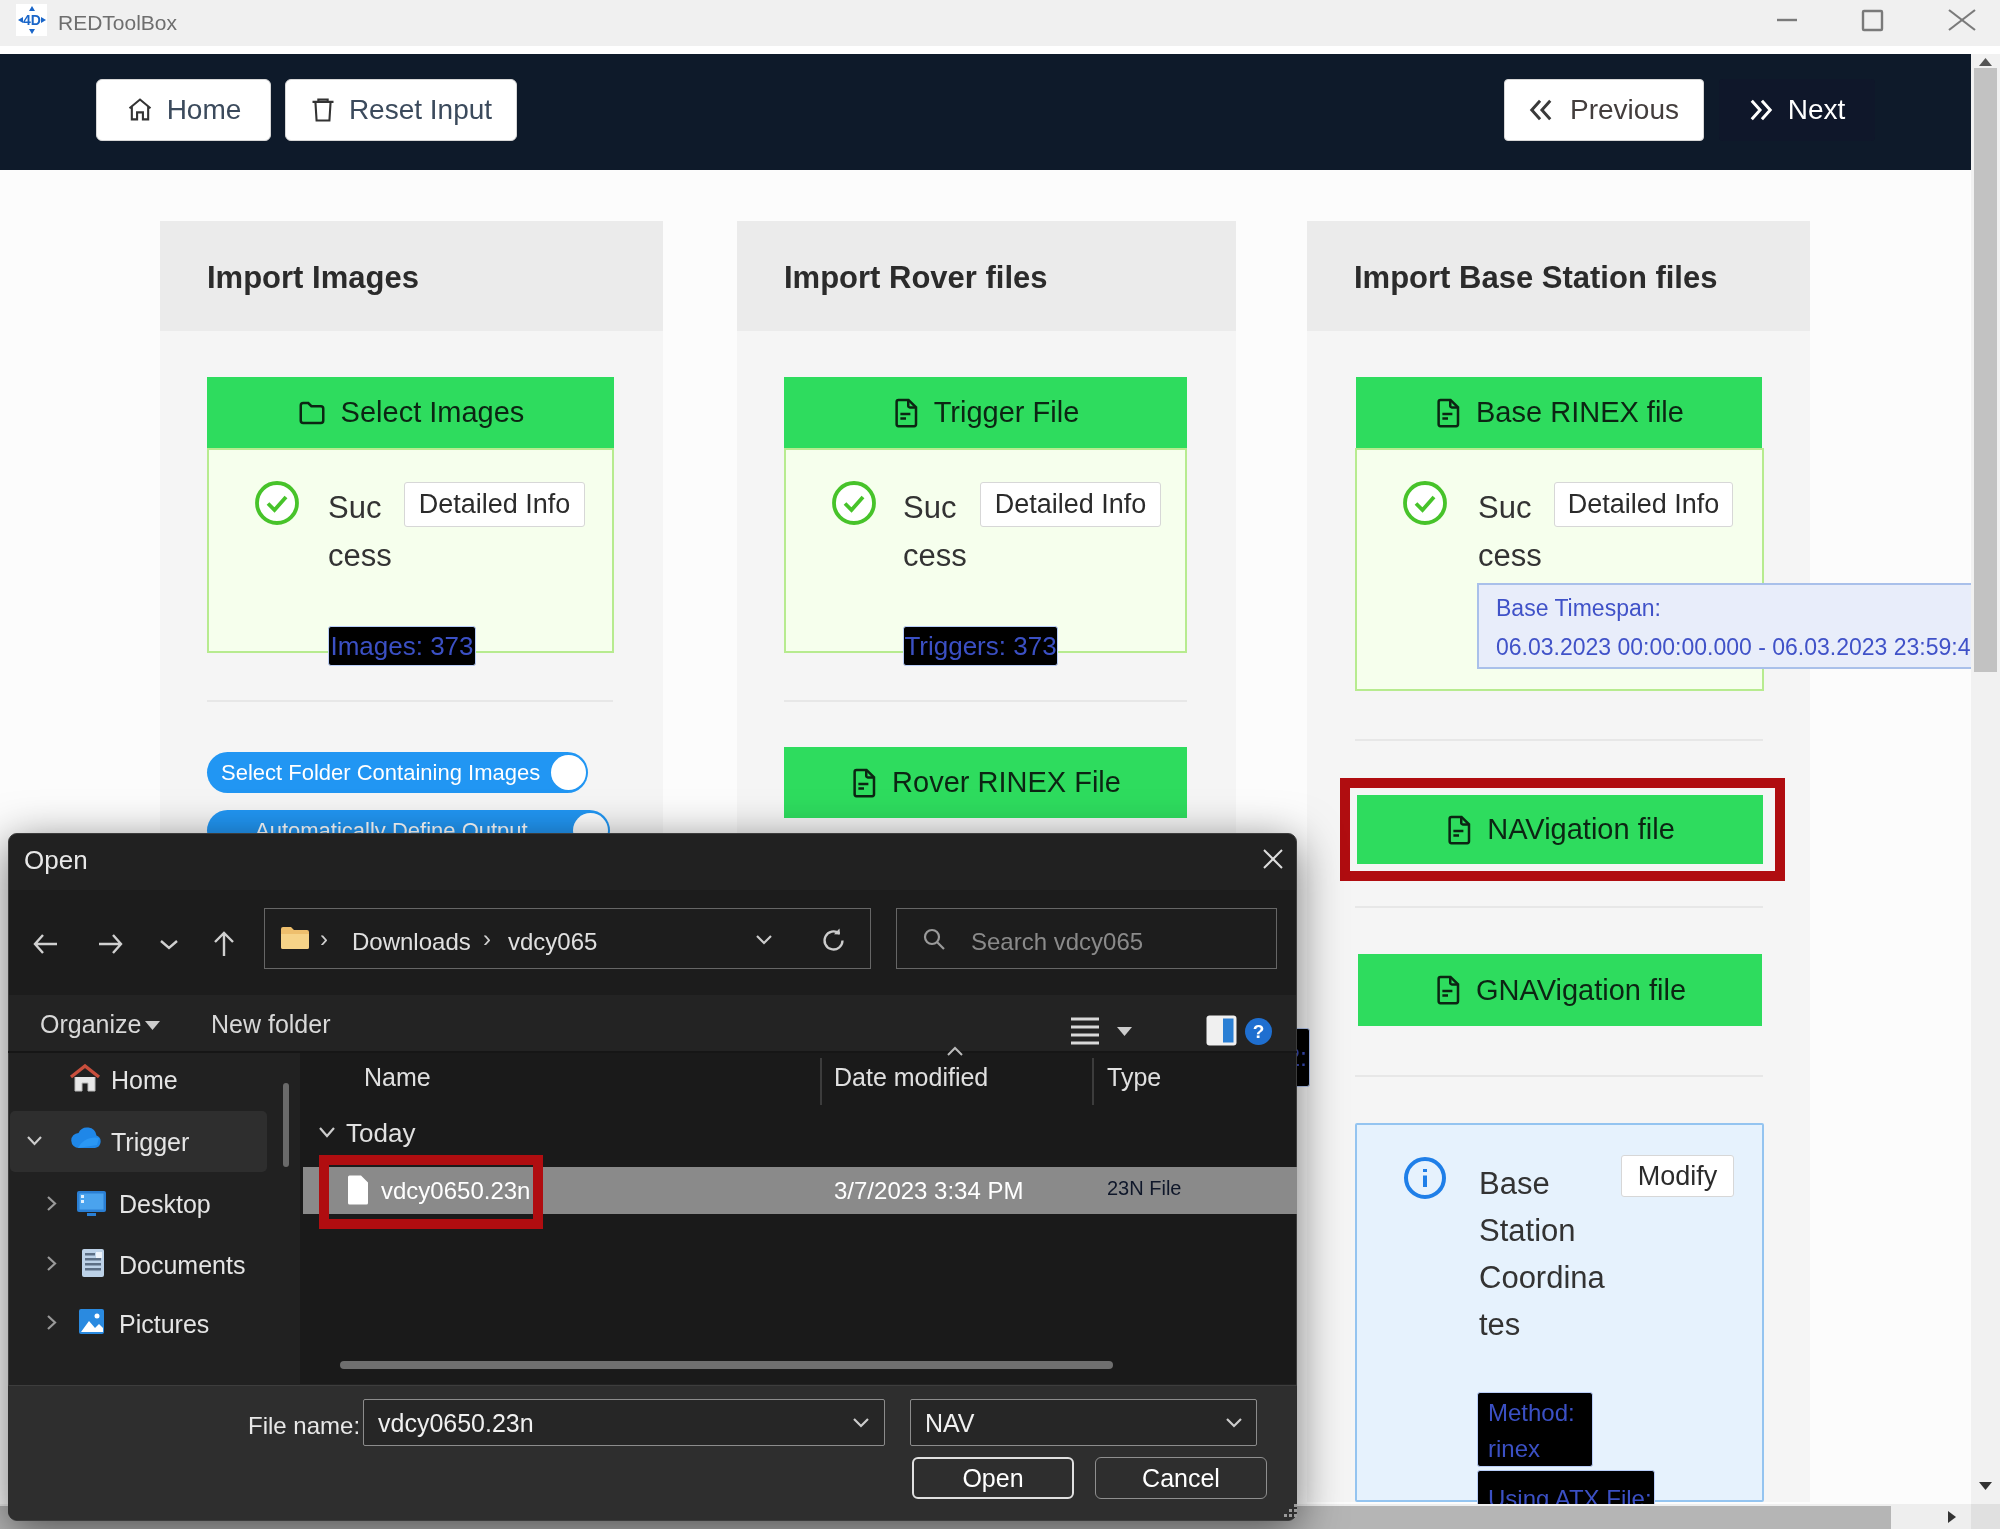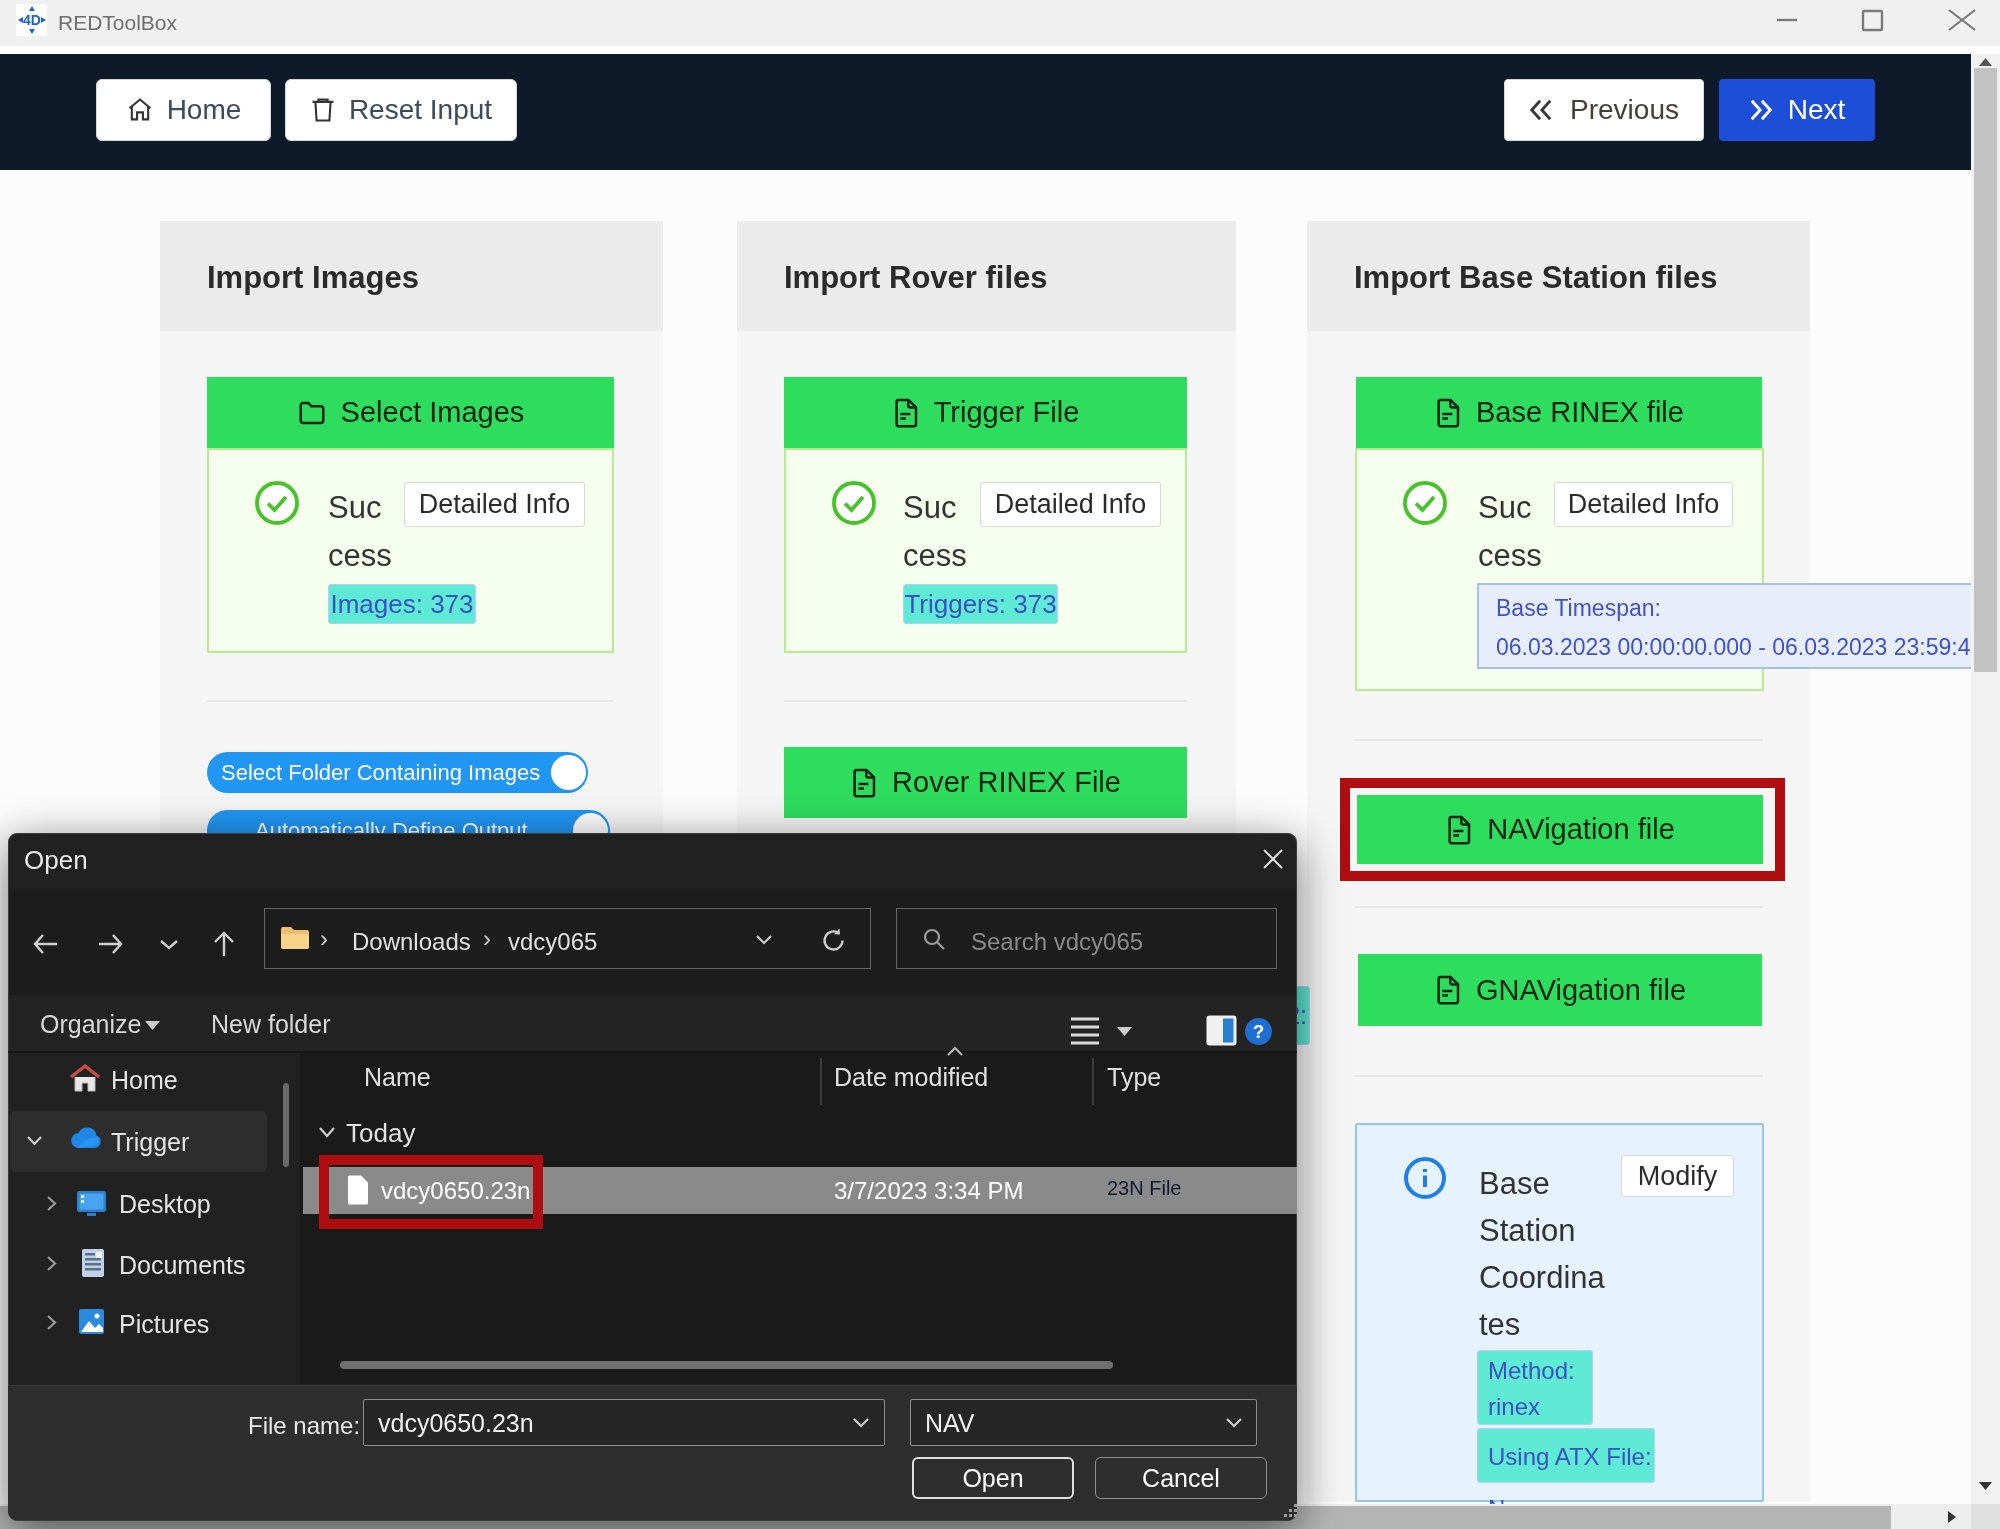--- a/index.html
+++ b/index.html
@@ -3,21 +3,21 @@
 <meta charset="utf-8">
 <style>
   * { margin:0; padding:0; box-sizing:border-box; }
   html,body { width:2000px; height:1529px; overflow:hidden; background:#fcfcfc;
     font-family:"Liberation Sans", sans-serif; }
   .abs { position:absolute; }
   .card-hdr { background:#ebebeb; }
   .card-body { background:#f5f5f5; }
   .gbtn { background:#2edc5e; color:#0c2513; display:flex; align-items:center; justify-content:center; font-size:29px; gap:14px; }
   .succ { background:#f6ffed; border:2px solid #b7eb8f; }
-  .chip { background:#5eead4; border:1px solid #b9cdf8; border-radius:3px; color:#3b50c4; }
+  .chip { background:#000000; border:1px solid #b9cdf8; border-radius:3px; color:#3b50c4;margin-top:42px; }
   .wbtn { background:#fff; border:1px solid #d7d7d7; border-radius:3px; color:#2b2b2b;
      display:flex; align-items:center; justify-content:center; }
   .divider { border-top:2px solid #e7e7e7; }
   .toggle { background:#2196f3; border-radius:21px; color:#fff; display:flex; align-items:center; }
   .tcircle { background:#fff; border-radius:50%; position:absolute; }
   svg { display:block; }
 </style>
 </head>
 <body>
 
@@ -51,21 +51,21 @@
   <svg width="26" height="28" viewBox="0 0 22 24" fill="none" stroke="#333" stroke-width="1.8">
     <path d="M2 5 H20 M7 5 V3 H15 V5 M4.5 5 L5.5 21 H16.5 L17.5 5"></path>
   </svg>
   Reset Input
 </div>
 <div class="abs wbtn" style="left:1504px;top:79px;width:200px;height:62px;border-radius:4px;font-size:28px;color:#433d3c;gap:17px;">
   <svg width="24" height="24" viewBox="0 0 26 24" fill="none" stroke="#3a3a3a" stroke-width="3.2">
       <path d="M12 2 L3 12 L12 22 M23 2 L14 12 L23 22"></path>
     </svg> Previous
 </div>
-<div class="abs" style="left:1719px;top:79px;width:156px;height:62px;border-radius:4px;font-size:28px;background:#1d4ed8;color:#fff;display:flex;align-items:center;justify-content:center;gap:15px;">
+<div class="abs" style="left:1719px;top:79px;width:156px;height:62px;border-radius:4px;font-size:28px;background:#0f172a;color:#fff;display:flex;align-items:center;justify-content:center;gap:15px;">
   <svg width="24" height="24" viewBox="0 0 26 24" fill="none" stroke="#fff" stroke-width="3.2">
       <path d="M3 2 L12 12 L3 22 M14 2 L23 12 L14 22"></path>
     </svg> Next
 </div>
 
 <div class="abs card-hdr" style="left:160px;top:221px;width:503px;height:110px;"></div>
 <div class="abs card-body" style="left:160px;top:331px;width:503px;height:1171px;"></div>
 <div class="abs" style="left:207px;top:260px;font-size:31px;font-weight:bold;color:#2b2b2b;">Import Images</div>
 
 <div class="abs card-hdr" style="left:737px;top:221px;width:499px;height:110px;"></div>

